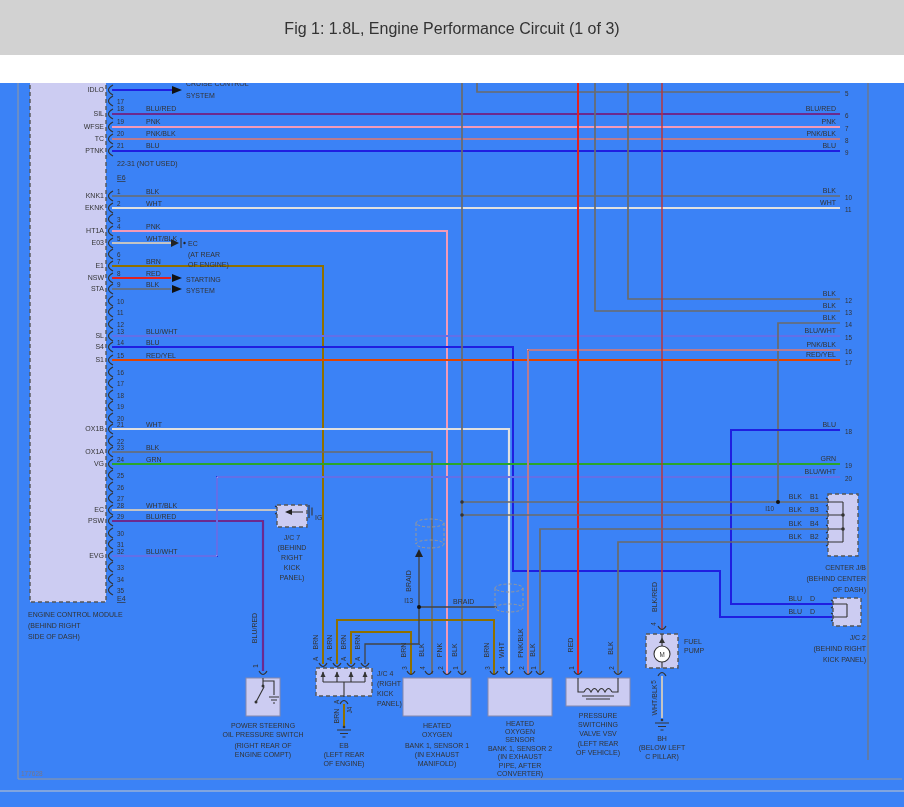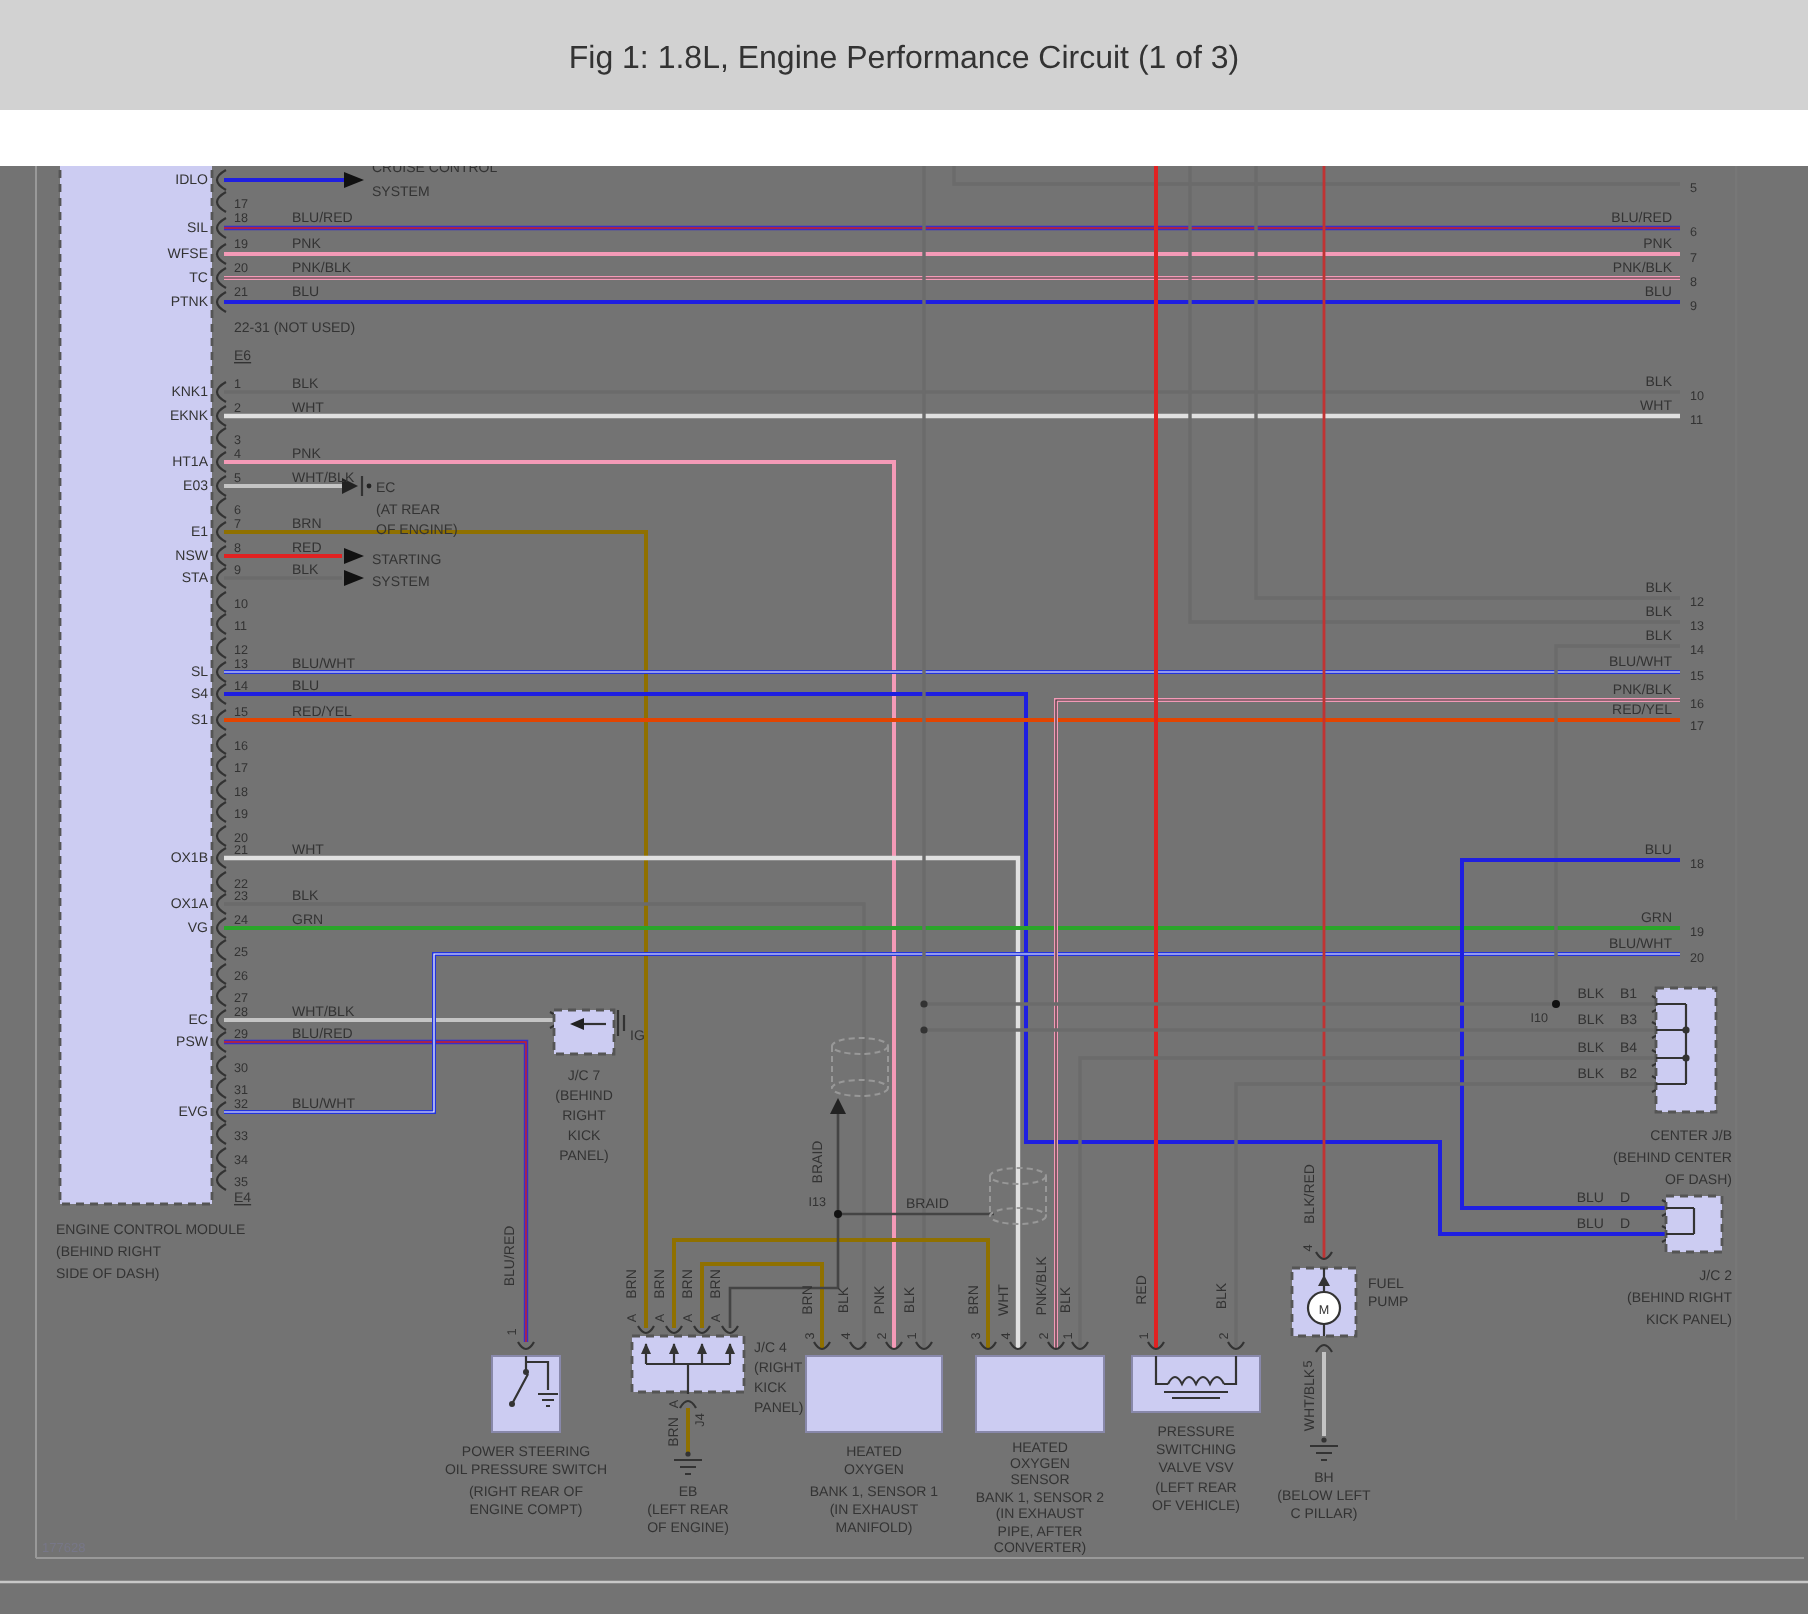--- a/index.html
+++ b/index.html
@@ -1,16 +1,16 @@
 <!DOCTYPE html>
 <html><head>
 <meta charset="utf-8">
 <style>
   html,body{margin:0;padding:0;background:#fff;font-family:"Liberation Sans",sans-serif;}
-  #stage{position:relative;width:904px;height:807px;background:#737373;overflow:hidden;}
+  #stage{position:relative;width:904px;height:807px;background:#3b82f6;overflow:hidden;}
   svg text{fill:#333;font-family:"Liberation Sans",sans-serif;}
   .t{font-size:7px;}
   .t6{font-size:6.3px;}
   .tt{font-size:16px;fill:#333;}
   .doc{font-size:6.5px;fill:#778;}
   .e{text-anchor:end;}
   .m{text-anchor:middle;}
   .u{text-decoration:underline;}
   .ln{fill:none;}
   .thin{stroke:#333;stroke-width:1.1;fill:none;}

